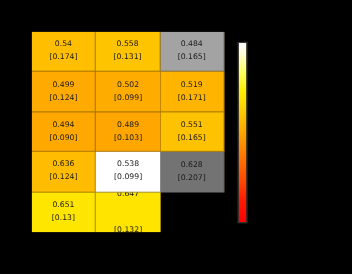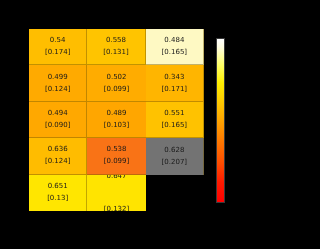--- a/index.html
+++ b/index.html
@@ -89,53 +89,53 @@
 
   <div id="heatmap-grid" style="grid-template-rows: repeat(5, 1fr); grid-template-columns: repeat(3, 1fr);">
       <div class="heat-cell" style="background: rgb(255, 190, 0);">
         <div class="cell-main">0.54</div>
         <div class="cell-sub">[0.174]</div>
       </div>
       <div class="heat-cell" style="background: rgb(255, 196, 0);">
         <div class="cell-main">0.558</div>
         <div class="cell-sub">[0.131]</div>
       </div>
-      <div class="heat-cell" style="background: #fef9c3;">
+      <div class="heat-cell" style="background: #a3a3a3;">
         <div class="cell-main">0.484</div>
         <div class="cell-sub">[0.165]</div>
       </div>
       <div class="heat-cell" style="background: rgb(255, 170, 0);">
         <div class="cell-main">0.499</div>
         <div class="cell-sub">[0.124]</div>
       </div>
       <div class="heat-cell last-col" style="background: rgb(255, 172, 0);">
         <div class="cell-main">0.502</div>
         <div class="cell-sub">[0.099]</div>
       </div>
       <div class="heat-cell" style="background: rgb(255, 181, 0);">
-        <div class="cell-main">0.343</div>
+        <div class="cell-main">0.519</div>
         <div class="cell-sub">[0.171]</div>
       </div>
       <div class="heat-cell" style="background: rgb(255, 168, 0);">
         <div class="cell-main">0.494</div>
         <div class="cell-sub">[0.090]</div>
       </div>
       <div class="heat-cell last-col" style="background: rgb(255, 166, 0);">
         <div class="cell-main">0.489</div>
         <div class="cell-sub">[0.103]</div>
       </div>
       <div class="heat-cell" style="background: rgb(255, 194, 0);">
         <div class="cell-main">0.551</div>
         <div class="cell-sub">[0.165]</div>
       </div>
       <div class="heat-cell" style="background: rgb(255, 188, 0);">
         <div class="cell-main">0.636</div>
         <div class="cell-sub">[0.124]</div>
       </div>
-      <div class="heat-cell last-col" style="background: #f97316;">
+      <div class="heat-cell last-col" style="background: #ffffff;">
         <div class="cell-main">0.538</div>
         <div class="cell-sub">[0.099]</div>
       </div>
       <div class="heat-cell last-row" style="background: #737373;">
         <div class="cell-main">0.628</div>
         <div class="cell-sub">[0.207]</div>
       </div>
       <div class="heat-cell last-row" style="background: rgb(255, 230, 0);">
         <div class="cell-main">0.651</div>
         <div class="cell-sub">[0.13]</div>

